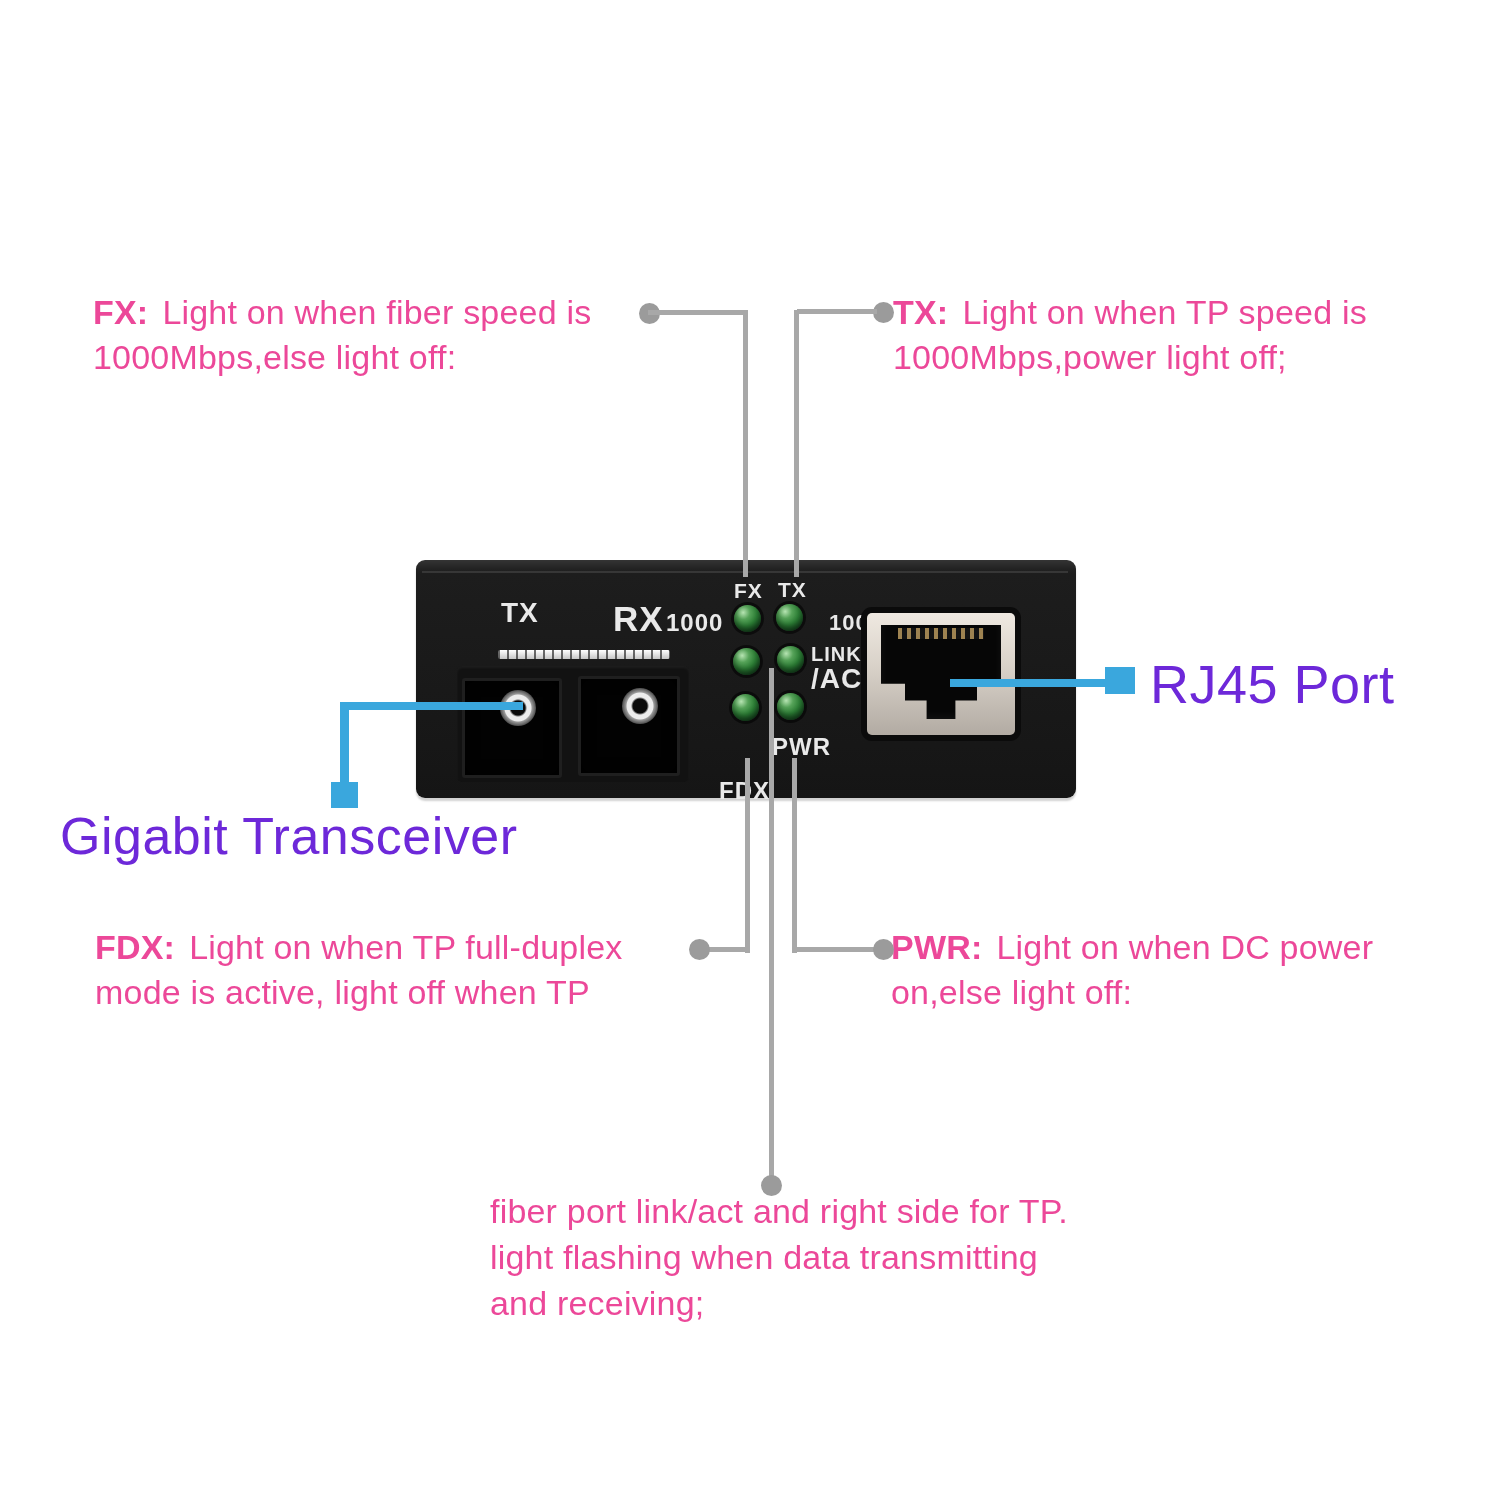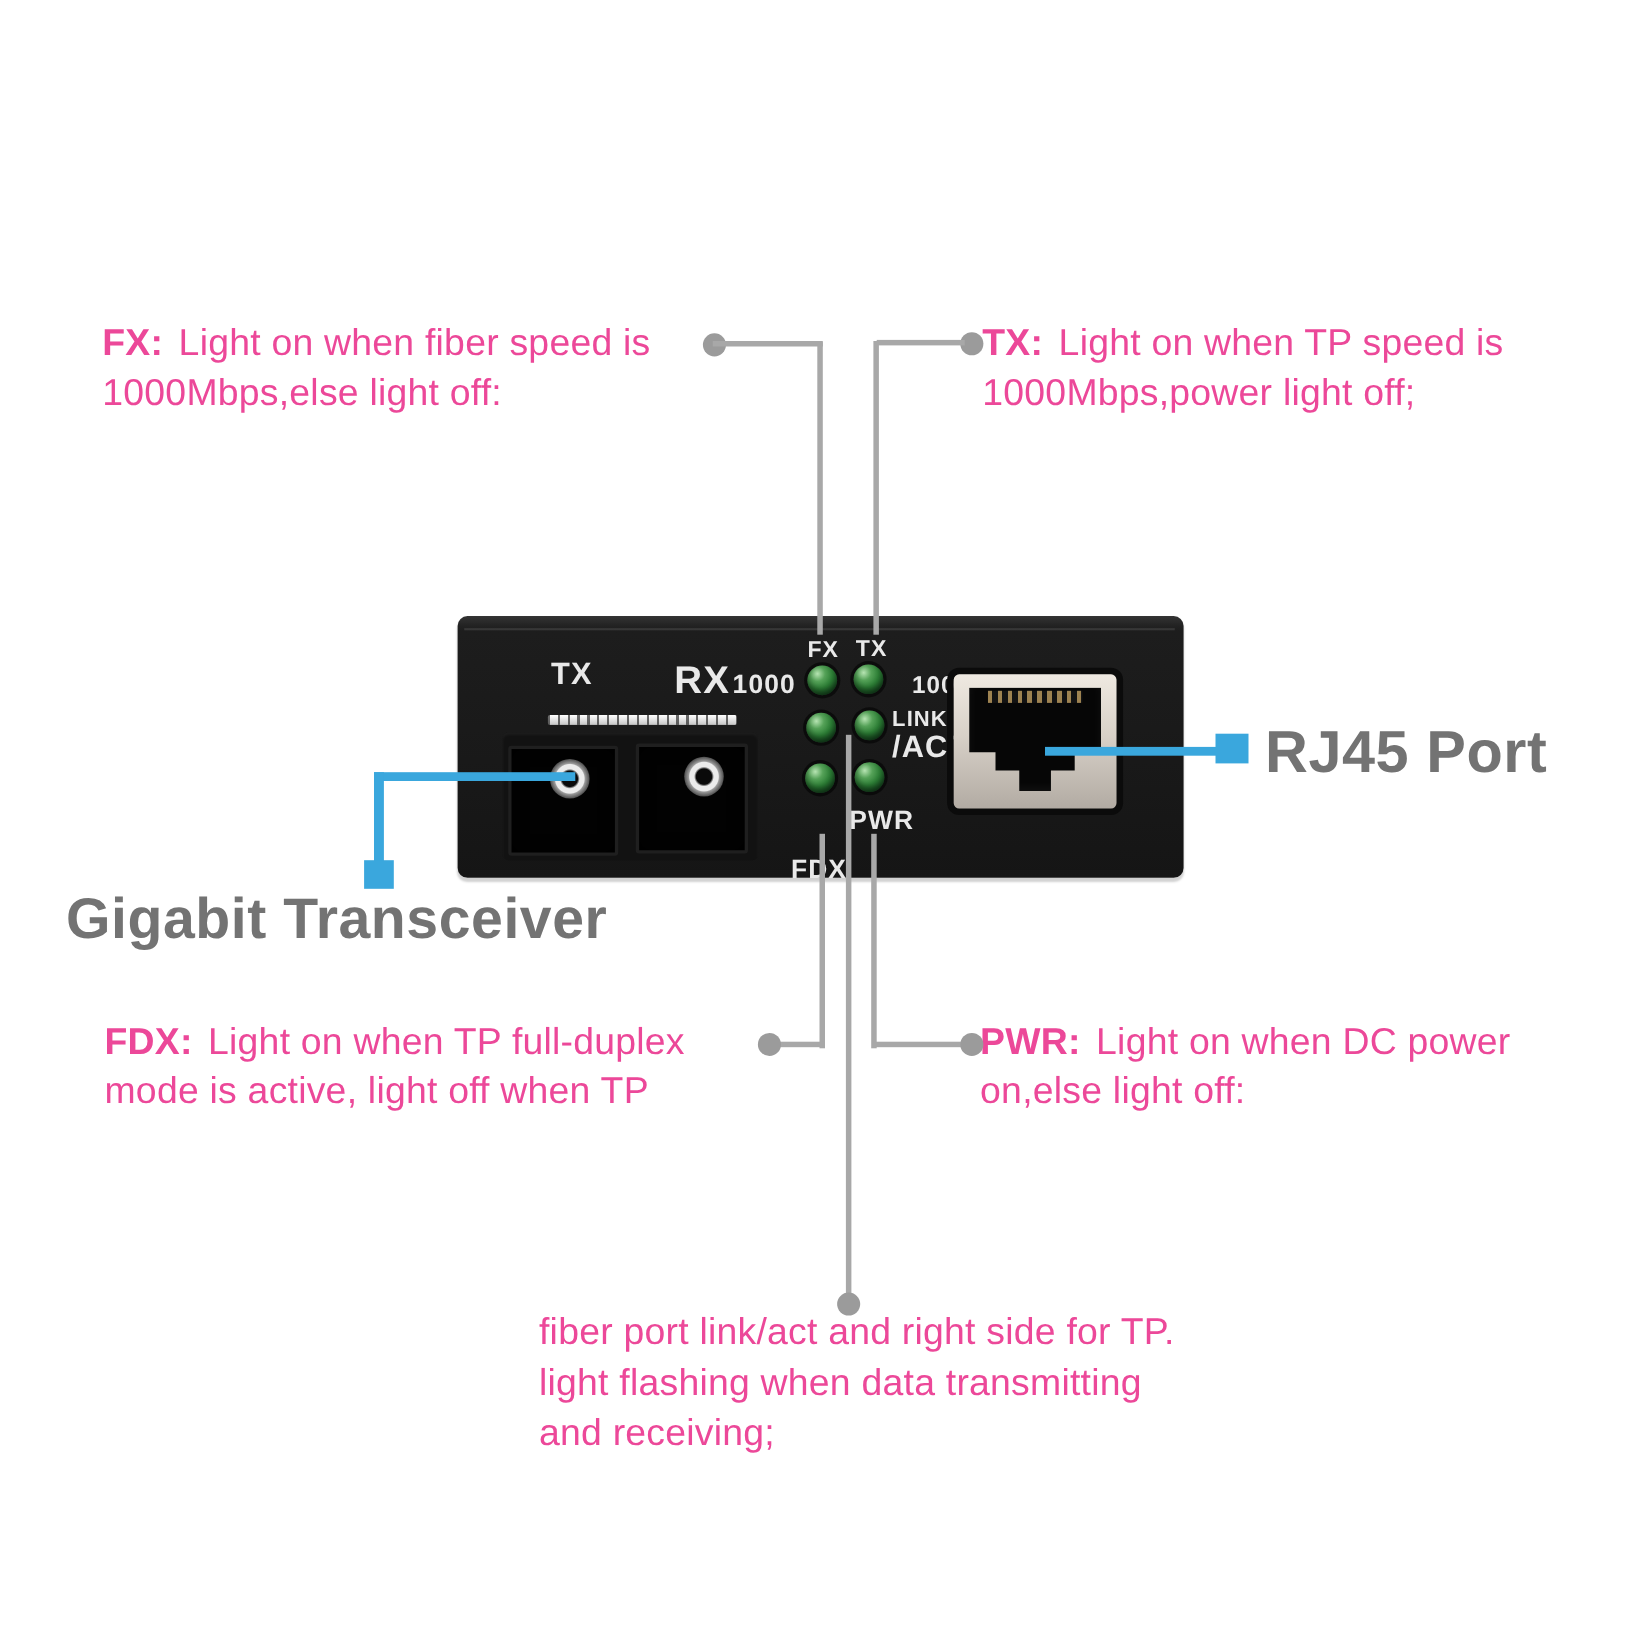--- a/index.html
+++ b/index.html
@@ -3,21 +3,21 @@
 <meta charset="utf-8">
 <style>
   html,body{margin:0;padding:0;background:#fff;}
   #canvas{
     position:relative;width:1500px;height:1500px;background:#ffffff;overflow:hidden;
     font-family:"Liberation Sans",sans-serif;color:#111;
   }
   
   .callout{position:absolute;font-size:34px;line-height:45px;color:#ec4899;letter-spacing:.2px;white-space:nowrap;}
   .callout .lbl{font-weight:bold;margin-right:14px;}
-  .bigLabel{position:absolute;font-weight:bold;color:#737373;letter-spacing:.5px;white-space:nowrap;}
+  .bigLabel{position:absolute;font-weight:normal;color:#6d28d9;letter-spacing:.5px;white-space:nowrap;}
   
   .gline{position:absolute;background:#a8a8a8;z-index:5;}
   .gdot{position:absolute;width:21px;height:21px;border-radius:50%;background:#9b9b9b;z-index:5;}
   
   .bline,.bsq{position:absolute;background:#3aa7dd;z-index:6;}
   
   #device{
     position:absolute;left:416px;top:560px;width:660px;height:238px;border-radius:9px;z-index:1;
     background:linear-gradient(180deg,#343434 0px,#222 9px,#1d1d1d 14px,#191919 55%,#151515 100%);
     box-shadow:0 3px 2px rgba(0,0,0,.18);

